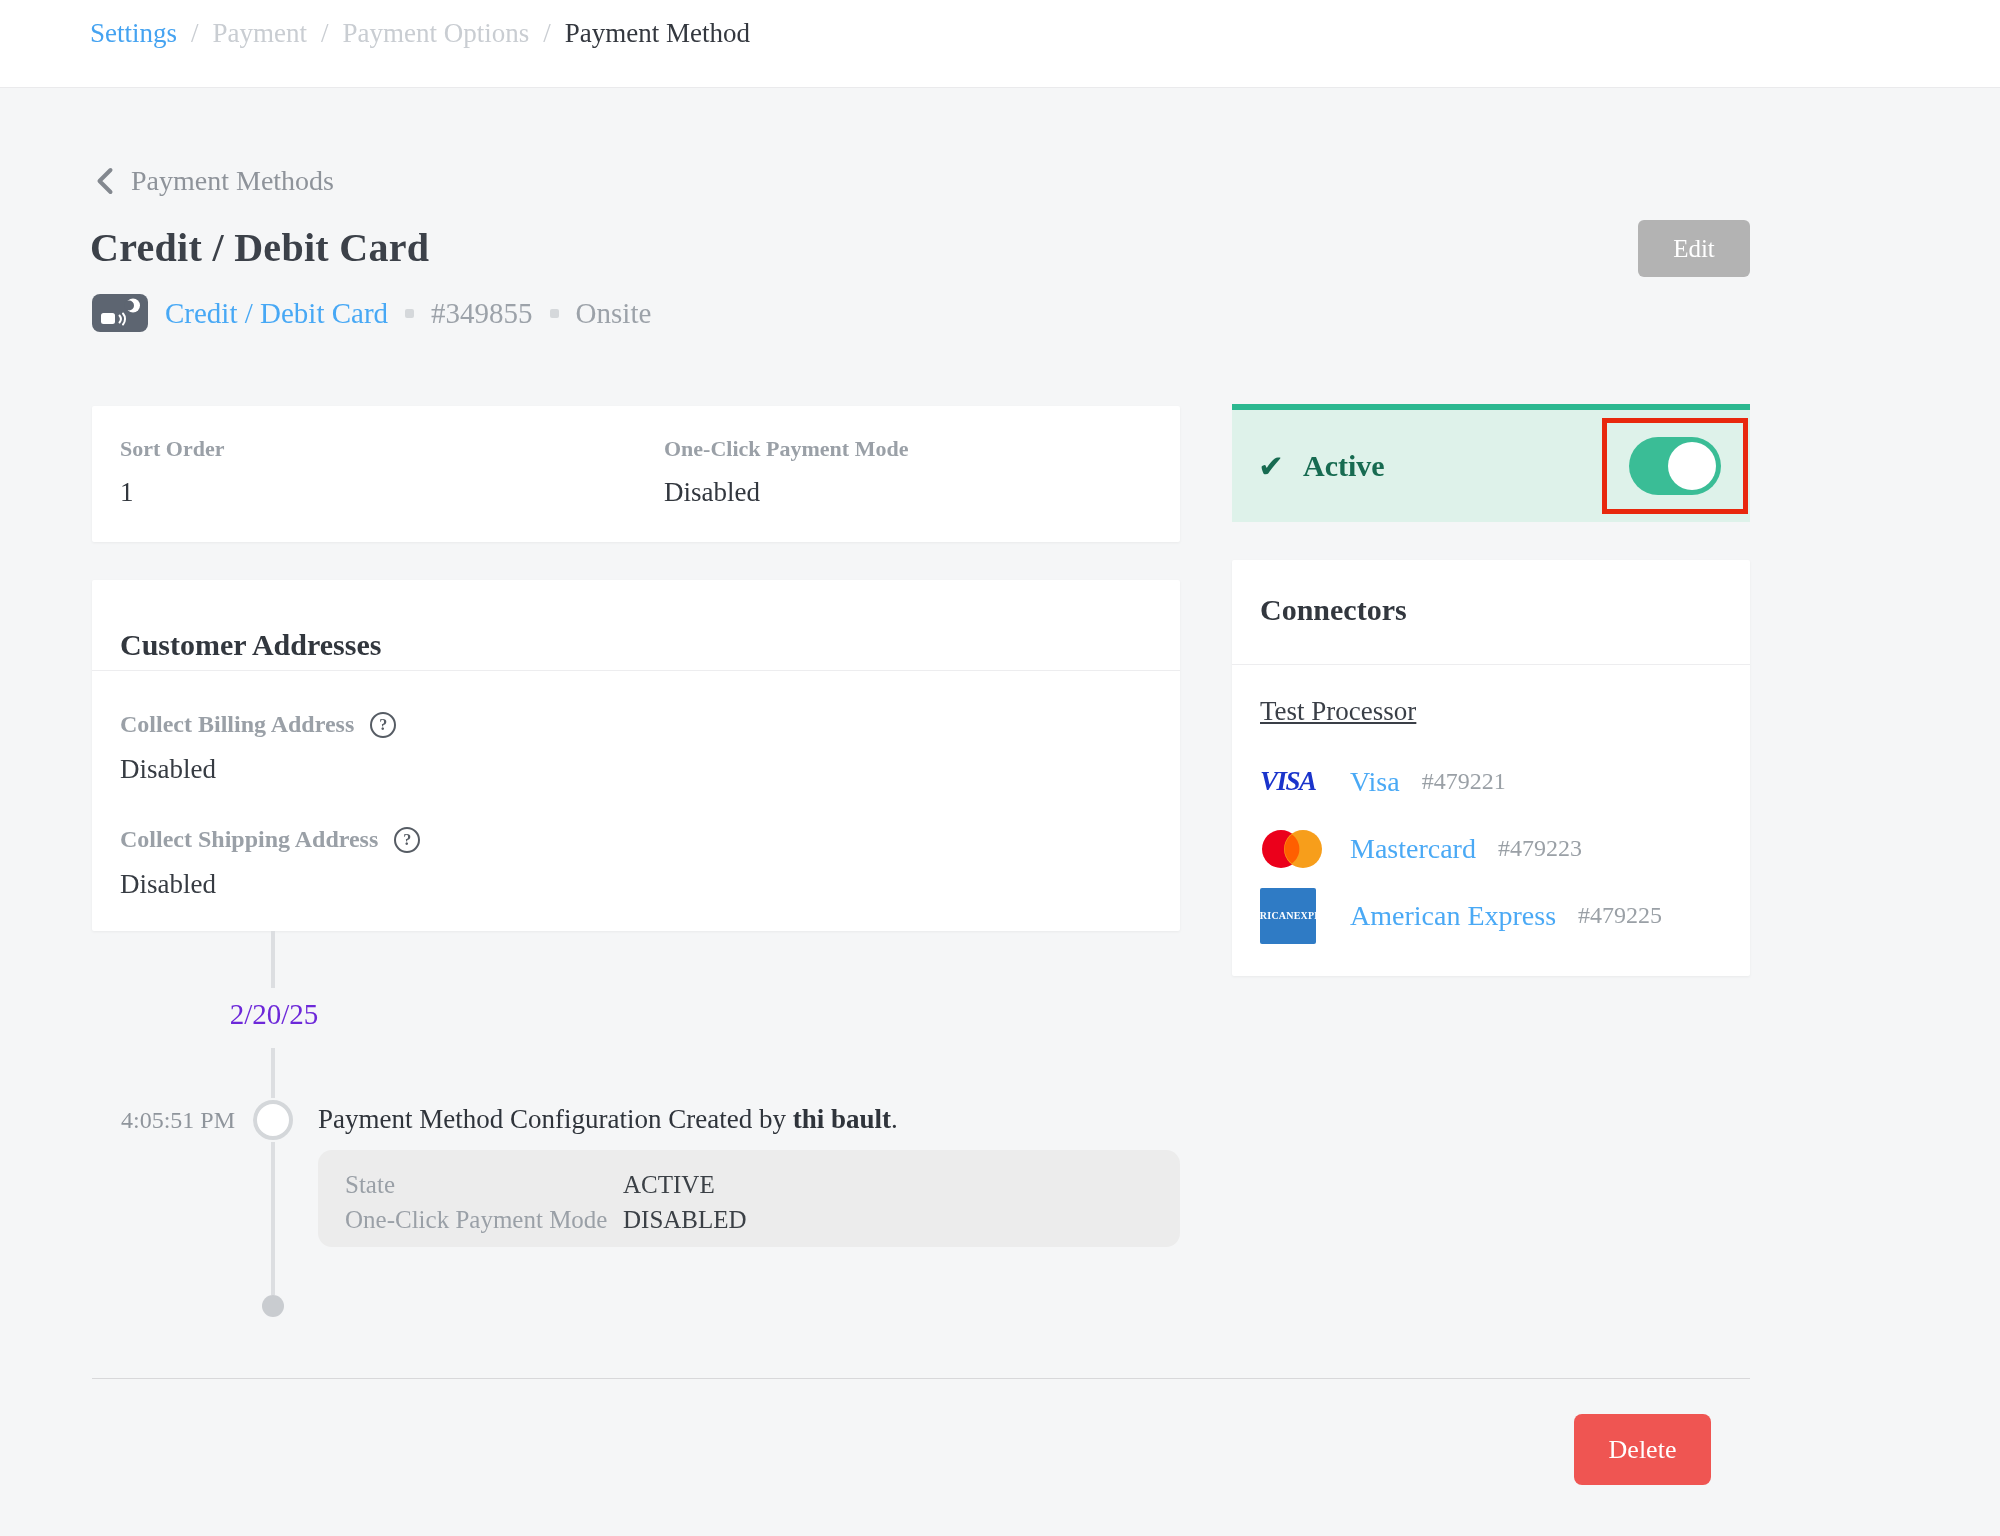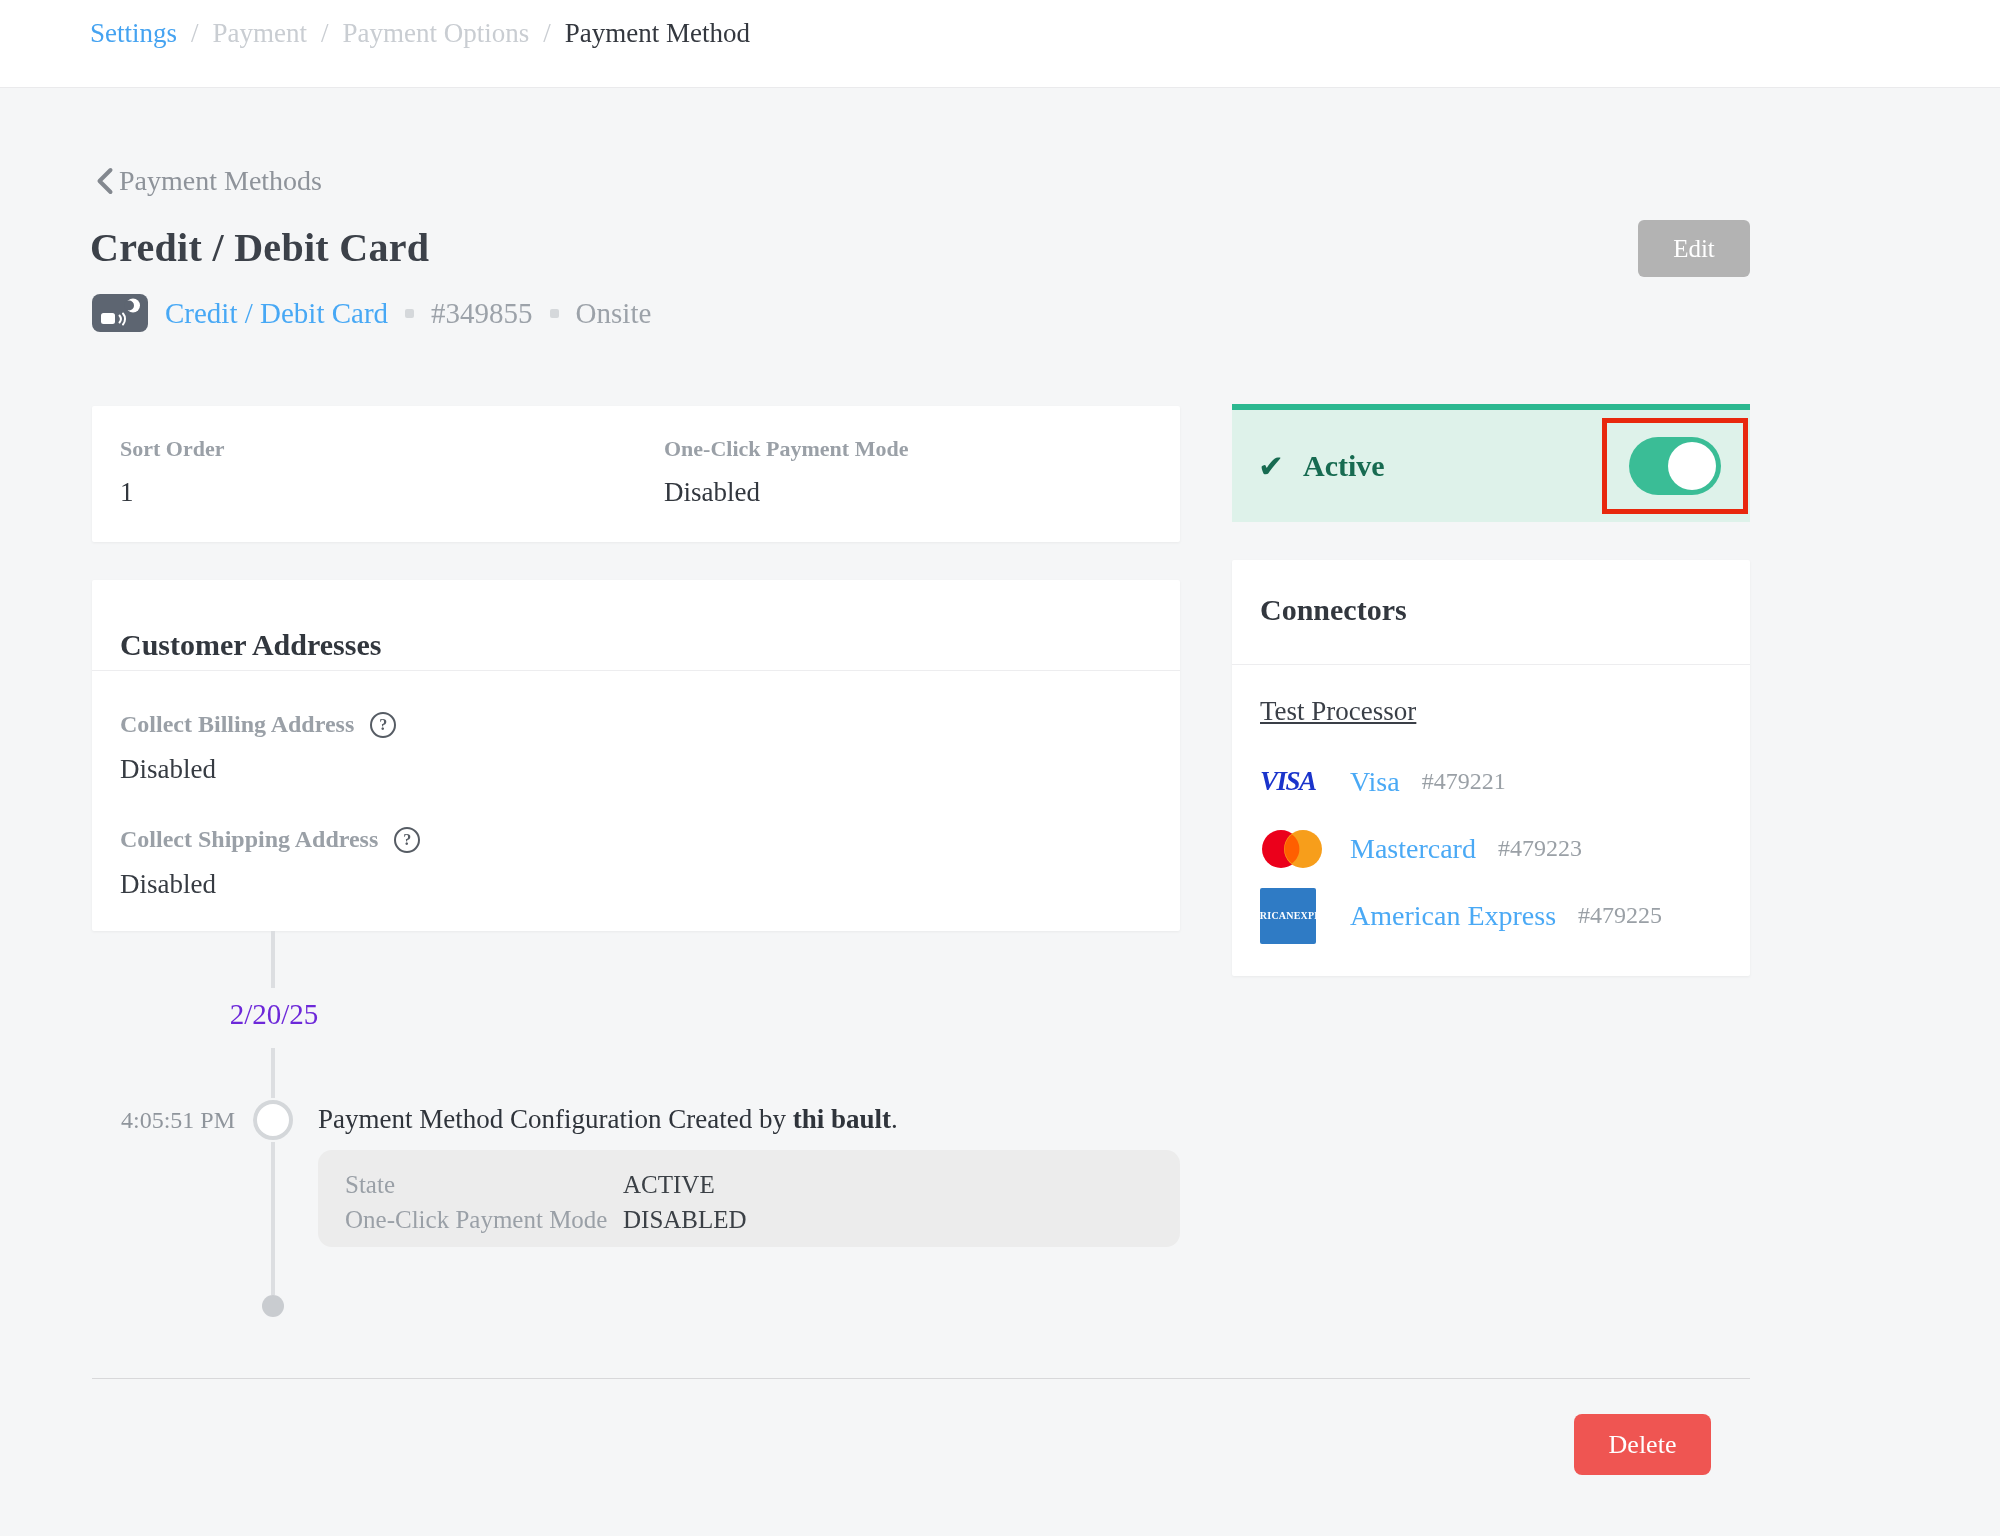--- a/index.html
+++ b/index.html
@@ -20,21 +20,21 @@
     display:flex; align-items:center; gap:14px; font-size:27px;
   }
   .crumb-link   { color:#45a3f1; cursor:pointer; }
   .crumb-sep    { color:#c9cdd2; }
   .crumb-muted  { color:#c9cdd2; }
   .crumb-current{ color:#34383f; }
 
   
   .back-link {
     position:absolute; left:95px; top:165px;
-    display:flex; align-items:center; gap:4px;
+    display:flex; align-items:center; gap:16px;
     font-size:28px; color:#8e939a; cursor:pointer;
   }
   .page-title {
     position:absolute; left:90px; top:224px;
     font-size:40px; font-weight:bold; color:#3c4149; letter-spacing:0.3px;
   }
   .edit-btn {
     position:absolute; left:1638px; top:220px; width:112px; height:57px;
     background:#b3b3b3; border:none; border-radius:6px;
     color:#ffffff; font-size:25px; font-family:inherit; cursor:pointer;
@@ -125,21 +125,21 @@
     position:absolute; left:318px; top:1150px; width:862px; height:97px;
     background:#ececec; border-radius:14px; padding:17px 0 0 27px;
   }
   .tl-row { display:flex; font-size:25px; line-height:35px; }
   .tl-row-label { width:278px; color:#9aa0a7; }
   .tl-row-value { color:#3b4046; }
 
   
   .footer-divider { position:absolute; left:92px; top:1378px; width:1658px; height:1px; background:#d8d8da; }
   .delete-btn {
-    position:absolute; left:1574px; top:1414px; width:137px; height:61px;
+    position:absolute; left:1574px; top:1414px; width:137px; height:71px;
     background:#ef5552; border:none; border-radius:8px;
     color:#ffffff; font-size:26px; font-family:inherit; cursor:pointer;
   }
 </style>
 </head>
 <body>
 
 <div class="canvas">
 
   <div class="topbar">

